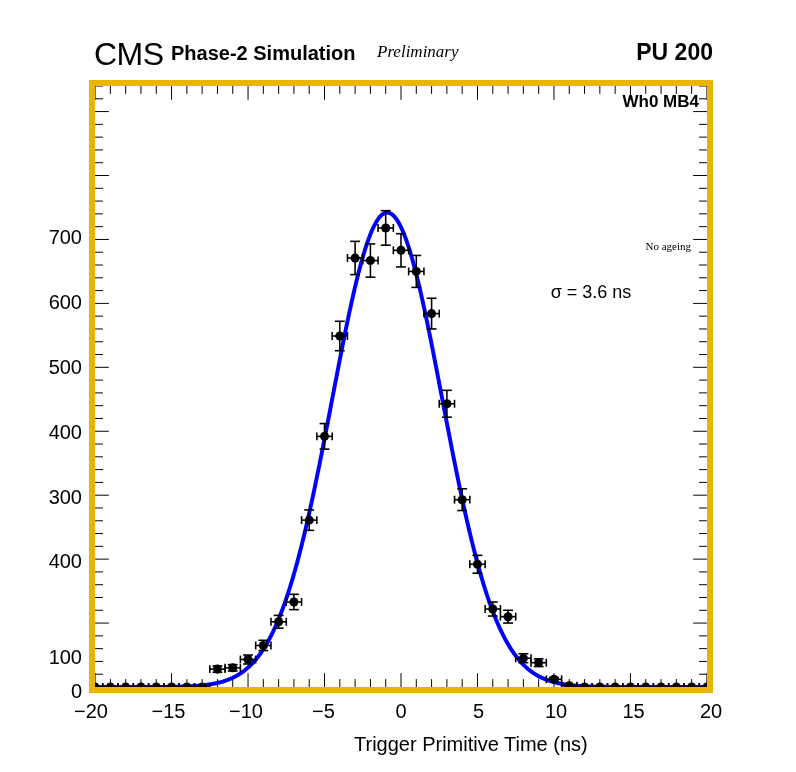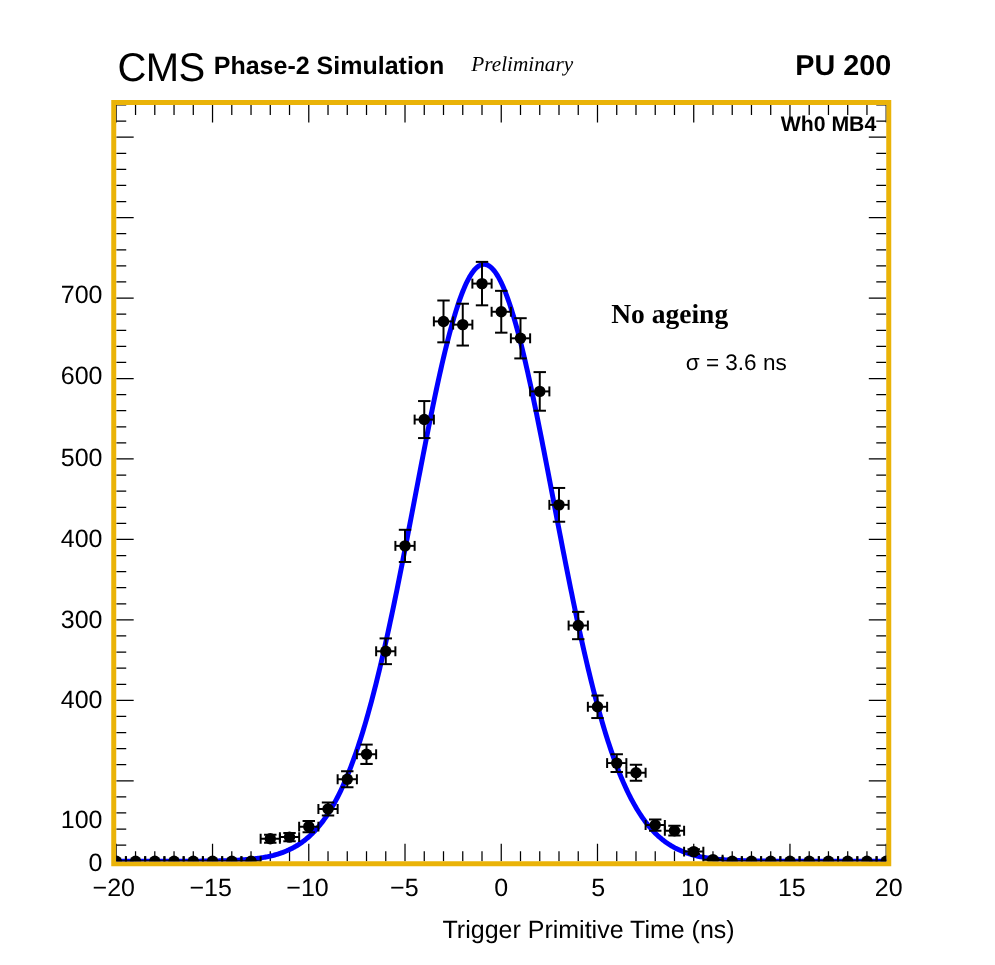--- a/index.html
+++ b/index.html
@@ -10,27 +10,27 @@
   #cms-header{position:absolute;left:89px;top:40px;width:624px;height:30px;}
   #cms-logo{position:absolute;left:5px;top:-4px;font-size:32px;font-weight:normal;
             letter-spacing:-0.5px;font-family:"Liberation Sans",sans-serif;}
   #cms-sub{position:absolute;left:82px;top:2px;font-size:20px;font-weight:bold;}
   #cms-prelim{position:absolute;left:288px;top:2px;font-size:17px;font-style:italic;
               font-family:"Liberation Serif",serif;}
   #pu-label{position:absolute;right:0;top:-1px;font-size:23px;font-weight:bold;}
 
   
   #frame{position:absolute;left:89px;top:80px;width:624px;height:613px;
-         border:4px solid #eab308;box-sizing:border-box;}
+         border:6px solid #eab308;box-sizing:border-box;}
   #plot-inner{position:absolute;left:0;top:0;width:100%;height:100%;}
 
   #chamber-label{position:absolute;right:8px;top:6px;font-size:17px;font-weight:bold;}
 
-  #ageing-label{position:absolute;left:396px;top:154px;width:200px;text-align:left;
-                font-size:22px;font-weight:bold;font-family:"Liberation Serif",serif;}
+  #ageing-label{position:absolute;left:396px;top:154px;width:200px;text-align:right;
+                font-size:11px;font-weight:normal;font-family:"Liberation Serif",serif;}
   #sigma-label{position:absolute;left:396px;top:196px;width:200px;text-align:center;
                font-size:18px;font-family:"Liberation Sans",sans-serif;}
 
   
   #ylabel{position:absolute;left:-4px;top:60px;width:120px;
           transform:rotate(-90deg);transform-origin:left top;
           font-size:20px;text-align:right;}
   #ylabel span{display:block;width:120px;}
   #xlabel{position:absolute;left:330px;top:733px;font-size:20px;margin-left:24px;}
 

